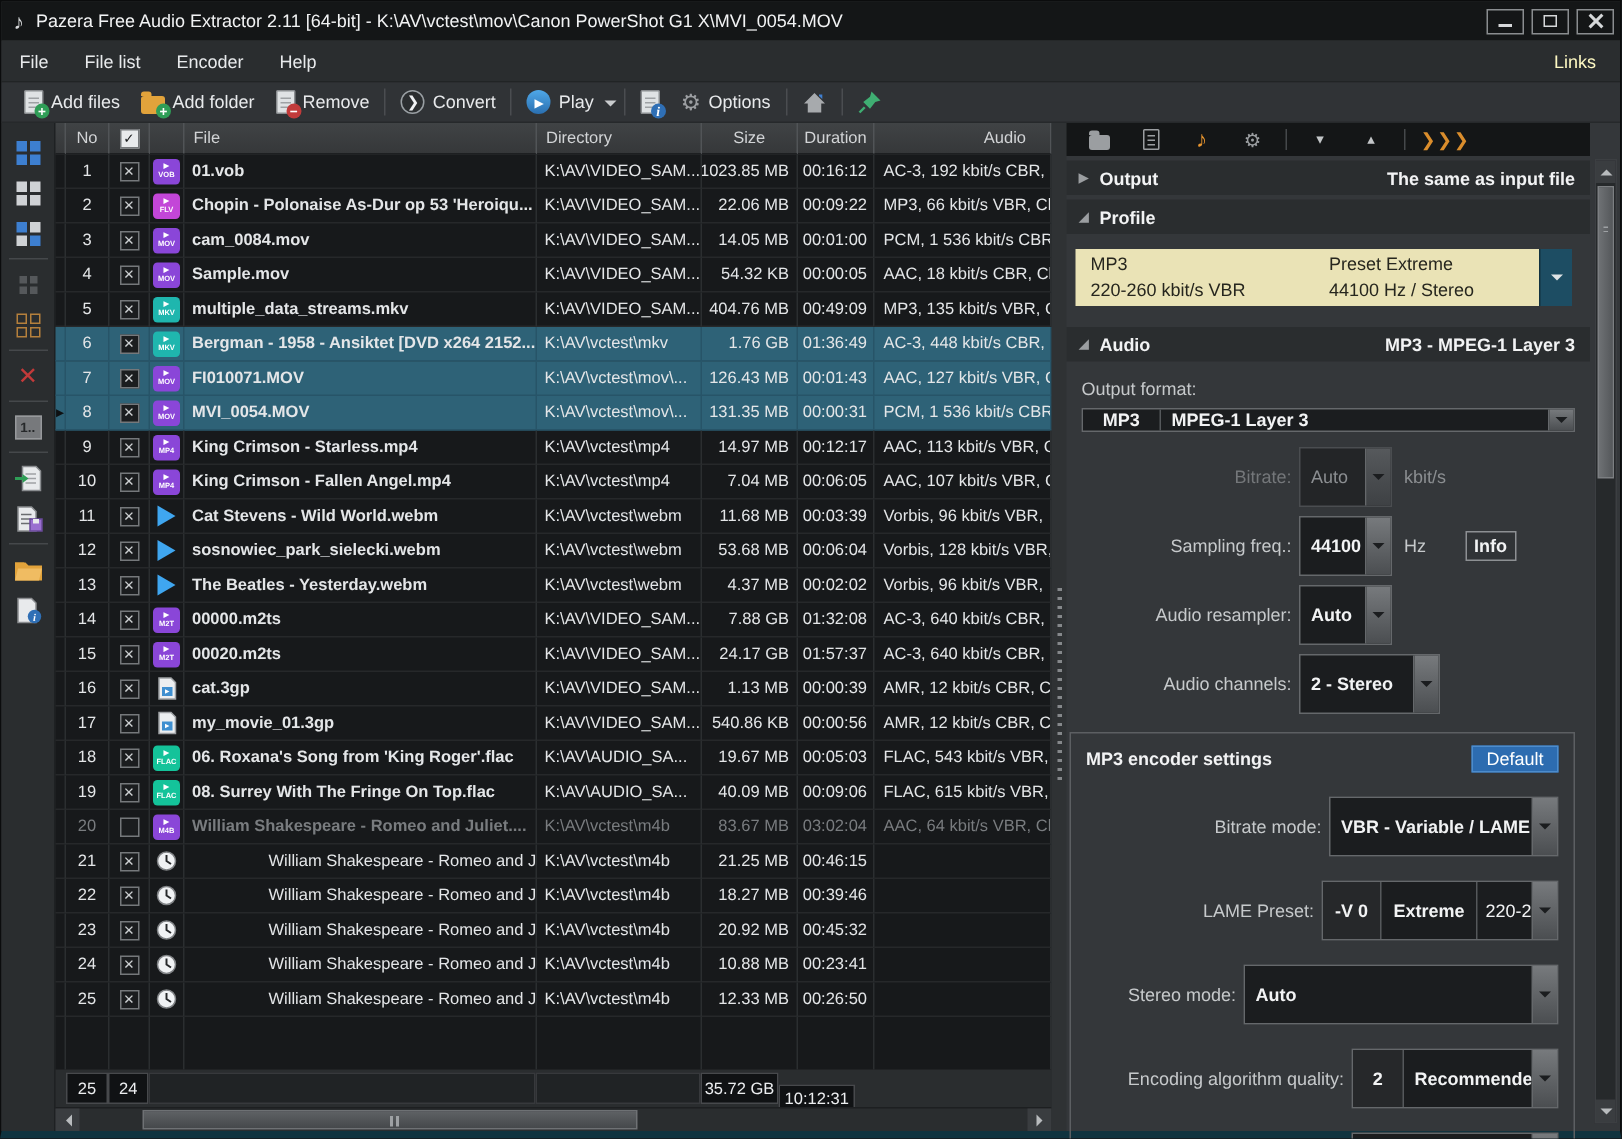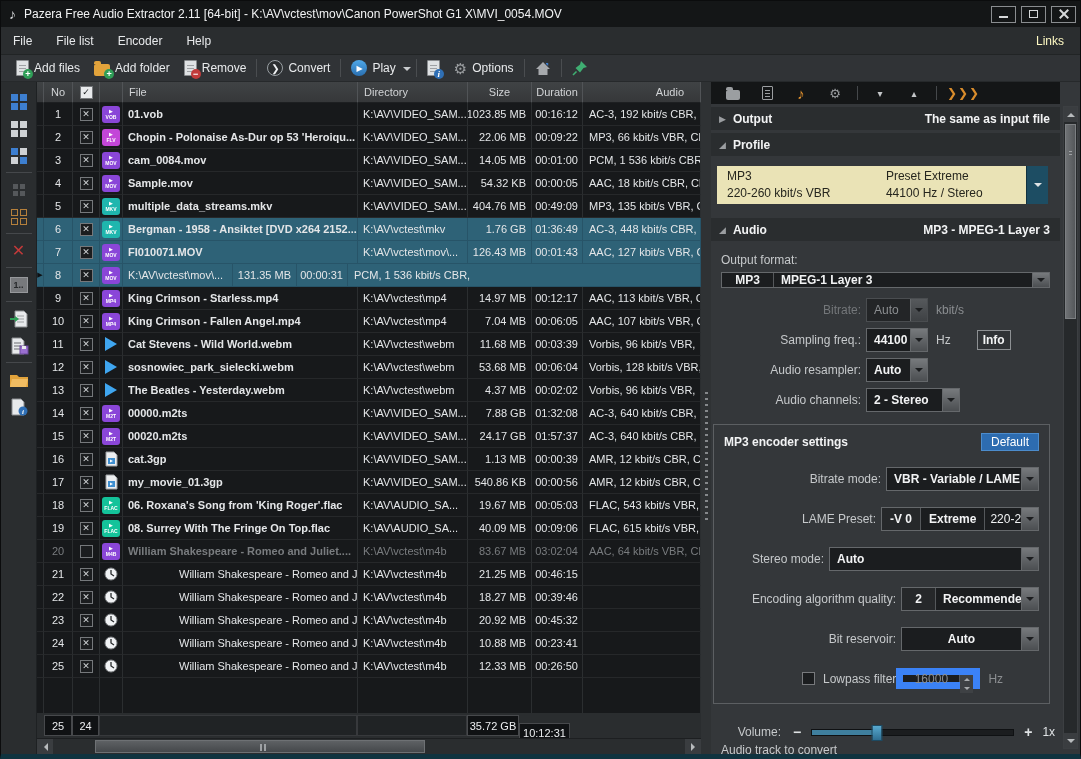--- a/index.html
+++ b/index.html
@@ -140,21 +140,21 @@
   .profilebox { display:flex; margin:10px 12px 0 6px; height:38px; flex:none; }
   .pbox-main { flex:1; background:#eae3b6; color:#26261e; font-size:12px; padding:2px 10px;
     display:grid; grid-template-columns:55% 45%; line-height:17px; align-content:center; }
   .pbox-btn { width:22px; background:#1d4d63; border-left:1px solid #123240; display:flex; align-items:center; justify-content:center; }
   .pbox-btn::after { content:""; border:4px solid transparent; border-top-color:#dfe3e5; margin-top:4px; }
 
   .plabel { width:150px; text-align:right; margin-right:5px; color:#c6c9cb; font-size:12px; flex:none; }
   .plabel.dis { color:#74777a; }
   .prow { display:flex; align-items:center; margin-top:6px; flex:none; }
   .punit { margin-left:8px; color:#8b8e91; font-size:12px; }
-  .dd { display:flex; align-items:stretch; background:#1b1d1f; border:1px solid #65686b; height:24px; }
+  .dd { display:flex; align-items:stretch; background:#1b1d1f; border:1px solid #65686b; height:40px; }
   .dd-val { flex:1; display:flex; align-items:center; padding:0 7px; color:#f2f3f4; font-size:12px; font-weight:bold; white-space:nowrap; overflow:hidden; }
   .dd-btn { width:17px; background:linear-gradient(#777a7d,#4b4e51); border-left:1px solid #65686b;
     display:flex; align-items:center; justify-content:center; flex:none; }
   .dd-btn::after { content:""; border:4px solid transparent; border-top-color:#1b1d1f; margin-top:4px; }
   .dd.disabled { background:#232527; border-color:#4a4d50; }
   .dd.disabled .dd-val { color:#8b8e91; font-weight:normal; }
   .dd.disabled .dd-btn { background:linear-gradient(#56595c,#3e4144); }
   .dd .seg { display:flex; align-items:center; justify-content:center; padding:0 8px; color:#f2f3f4; font-size:12px;
     font-weight:bold; border-right:1px solid #55585b; white-space:nowrap; }
   .infobtn { margin-left:26px; width:34px; height:20px; background:#303336; border:1px solid #8d9093;
@@ -529,20 +529,21 @@
             <span class="c no">8</span>
             <span class="c chk">
               <span class="cbx">✕</span>
             </span>
             <span class="c icon">
               <span class="badge" style="background:#8a46d8">
                 <i class="b-play"></i>
                 <i class="b-txt">MOV</i>
               </span>
             </span>
+            <span class="c file">MVI_0054.MOV</span>
             <span class="c dir">K:\AV\vctest\mov\...</span>
             <span class="c size">131.35 MB</span>
             <span class="c dur">00:00:31</span>
             <span class="c audio">PCM, 1 536 kbit/s CBR,</span>
           </div>
           <div class="row">
             <span class="c marker"></span>
             <span class="c no">9</span>
             <span class="c chk">
               <span class="cbx">✕</span>

